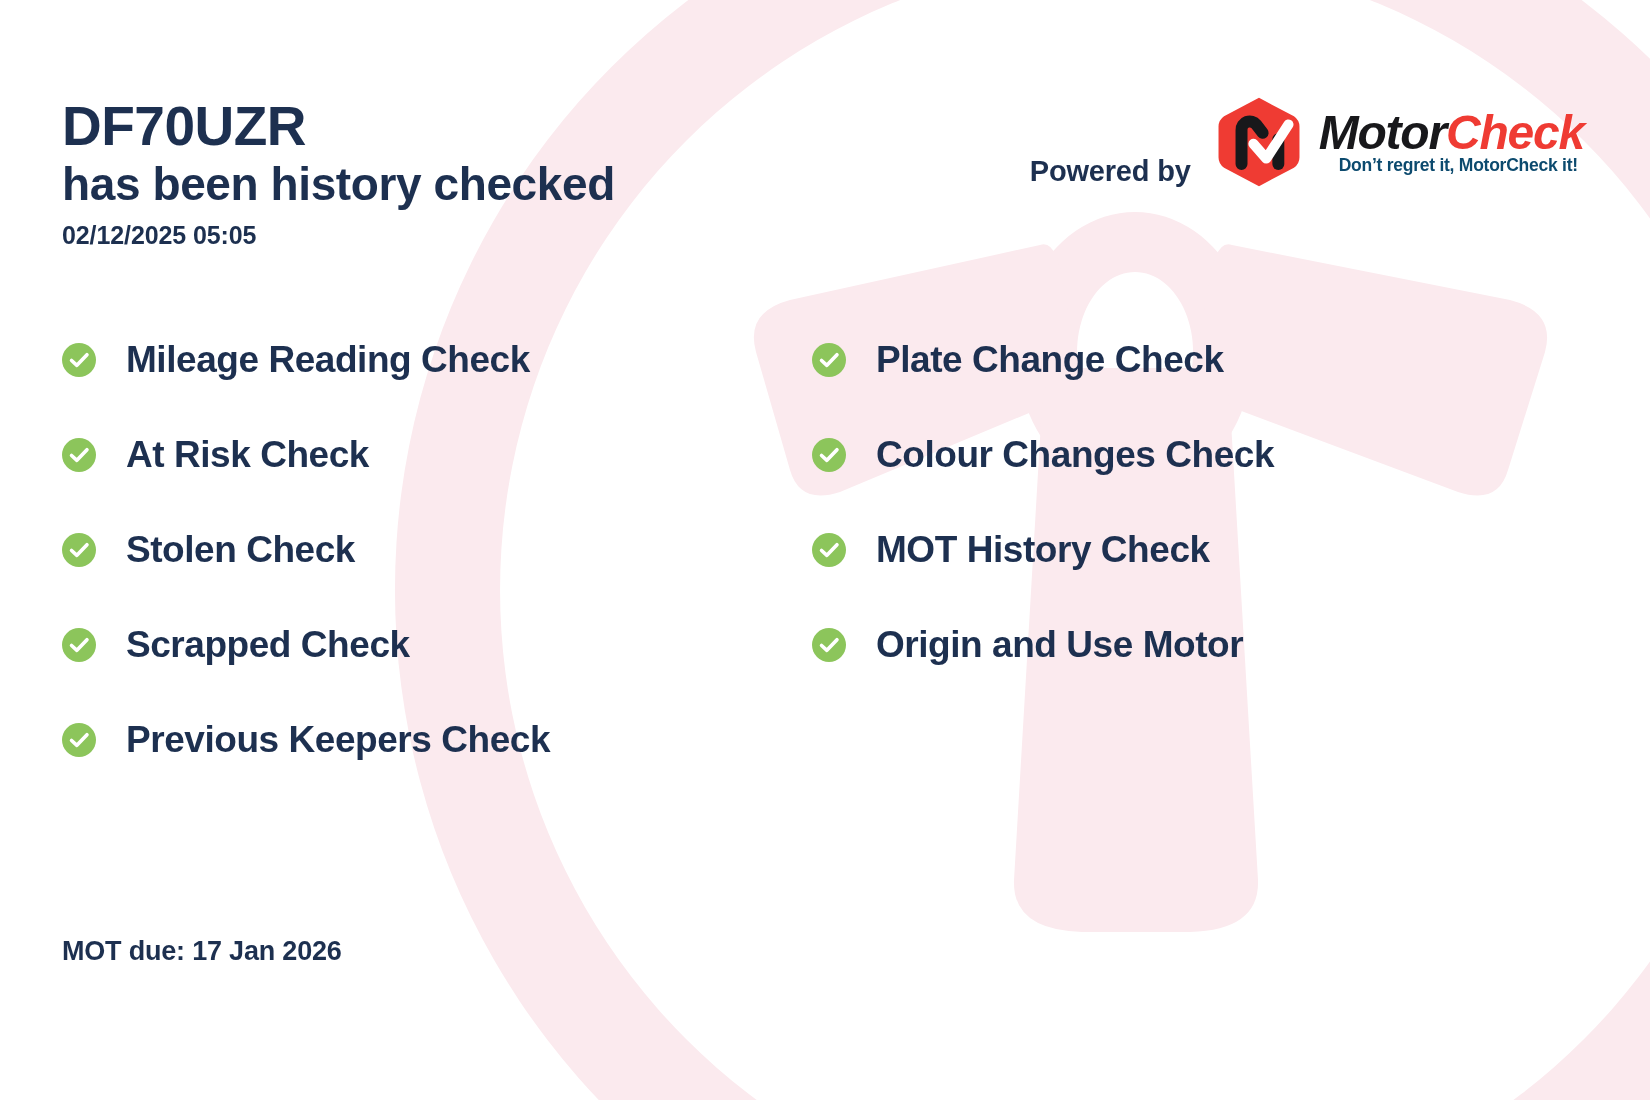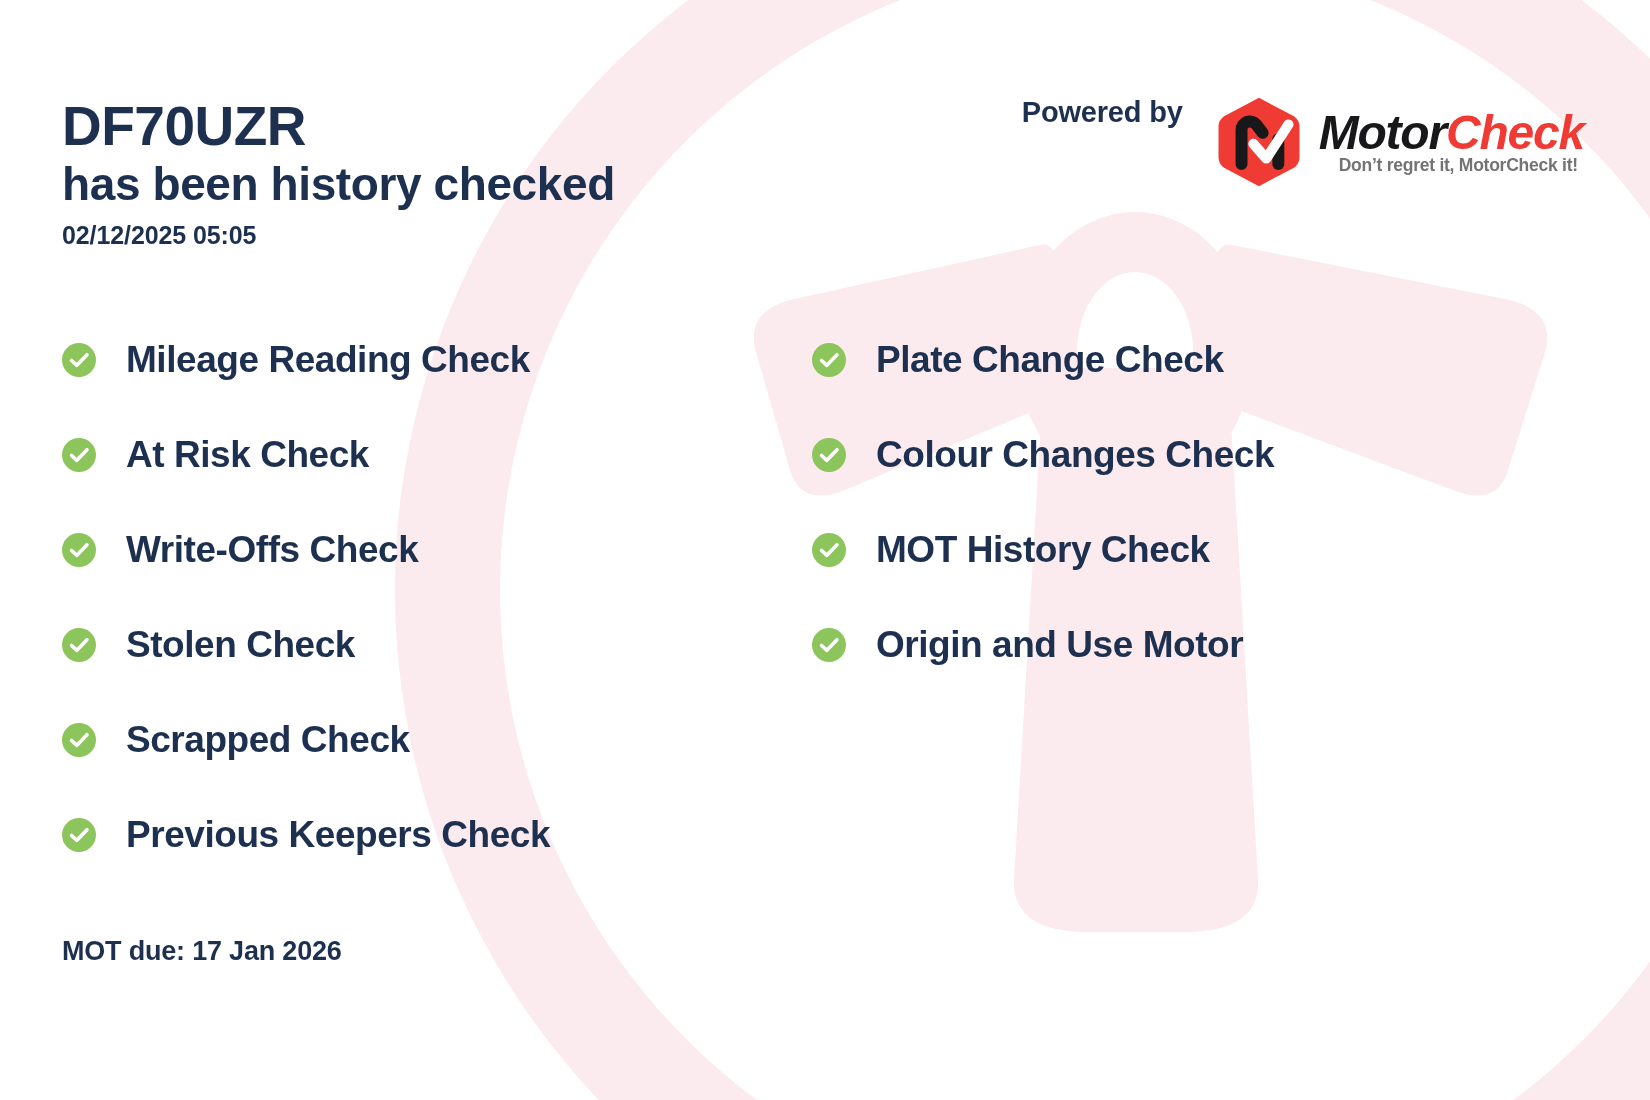--- a/index.html
+++ b/index.html
@@ -70,22 +70,22 @@
     letter-spacing: -0.1px;
     margin-top: 10px;
   }
 
   
   .brand {
     position: absolute;
     right: 66px;
     top: 96px;
     display: flex;
-    align-items: flex-start;
-    gap: 30px;
+    align-items: flex-end;
+    gap: 22px;
   }
 
   .powered-by {
     font-size: 29px;
     font-weight: bold;
     color: #1d3050;
     letter-spacing: -0.2px;
     white-space: nowrap;
   }
 
@@ -115,21 +115,21 @@
     white-space: nowrap;
     line-height: 1;
     font-style: italic;
   }
   .wordmark .motor { color: #18181b; }
   .wordmark .check { color: #ef3b33; }
 
   .tagline {
     font-size: 17.5px;
     font-weight: bold;
-    color: #737373;
+    color: #0c4a6e;
     letter-spacing: -0.25px;
     white-space: nowrap;
     padding-left: 20px;
   }
 
   
   .checklists {
     position: absolute;
     left: 62px;
     top: 312px;
@@ -266,27 +266,20 @@
           <circle cx="16" cy="16" r="16" fill="#8cc55b"></circle>
           <path d="M9 16.5 L14 21 L23.5 11" fill="none" stroke="#ffffff" stroke-width="3.4" stroke-linecap="round" stroke-linejoin="round"></path>
         </svg>
         <span class="check-label">At Risk Check</span>
       </div>
       <div class="check-item">
         <svg class="tick" viewBox="0 0 32 32" xmlns="http://www.w3.org/2000/svg">
           <circle cx="16" cy="16" r="16" fill="#8cc55b"></circle>
           <path d="M9 16.5 L14 21 L23.5 11" fill="none" stroke="#ffffff" stroke-width="3.4" stroke-linecap="round" stroke-linejoin="round"></path>
         </svg>
-        <span class="check-label">Write-Offs Check</span>
-      </div>
-      <div class="check-item">
-        <svg class="tick" viewBox="0 0 32 32" xmlns="http://www.w3.org/2000/svg">
-          <circle cx="16" cy="16" r="16" fill="#8cc55b"></circle>
-          <path d="M9 16.5 L14 21 L23.5 11" fill="none" stroke="#ffffff" stroke-width="3.4" stroke-linecap="round" stroke-linejoin="round"></path>
-        </svg>
         <span class="check-label">Stolen Check</span>
       </div>
       <div class="check-item">
         <svg class="tick" viewBox="0 0 32 32" xmlns="http://www.w3.org/2000/svg">
           <circle cx="16" cy="16" r="16" fill="#8cc55b"></circle>
           <path d="M9 16.5 L14 21 L23.5 11" fill="none" stroke="#ffffff" stroke-width="3.4" stroke-linecap="round" stroke-linejoin="round"></path>
         </svg>
         <span class="check-label">Scrapped Check</span>
       </div>
       <div class="check-item">

